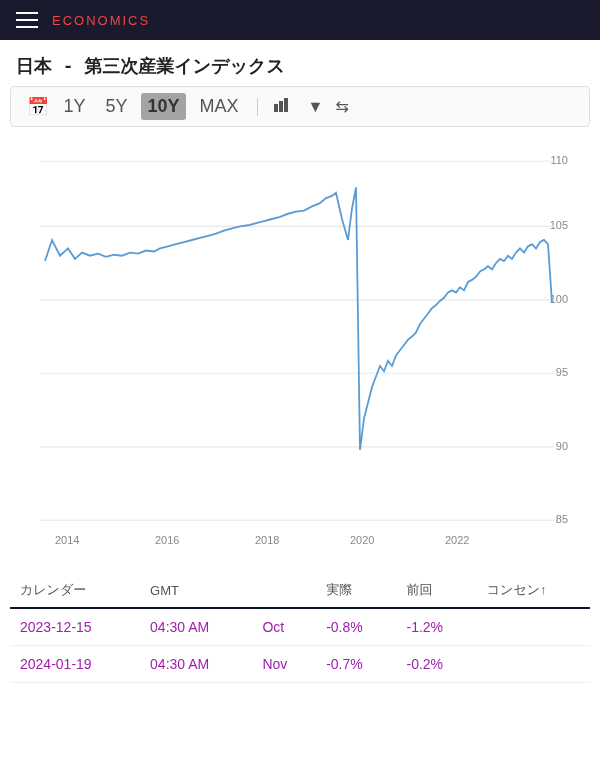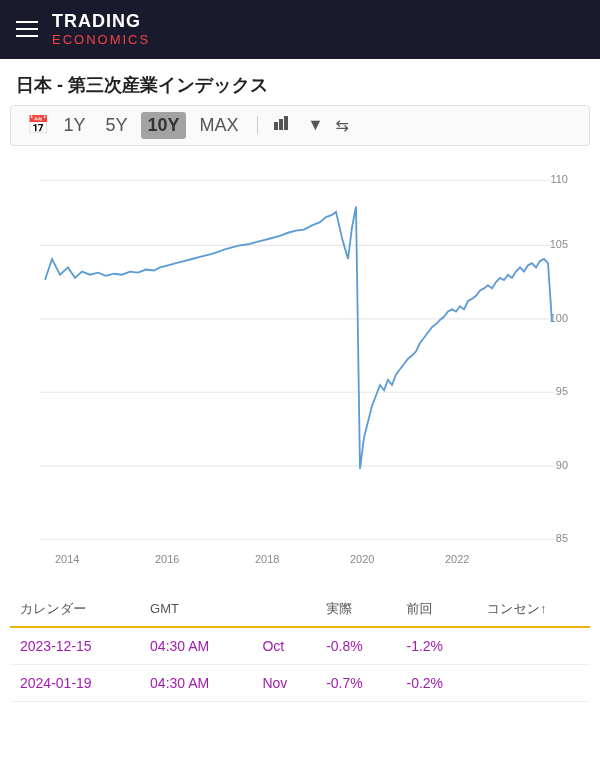--- a/index.html
+++ b/index.html
@@ -47,20 +47,21 @@
       font-size: 13px;
       letter-spacing: 2px;
     }
 
     
     .page-title {
       padding: 14px 4px 8px 16px;
       font-size: 18px;
       font-weight: bold;
       color: #222;
+      font-family: Liberation Mono, monospace;
     }
 
     
     .toolbar {
       display: flex;
       align-items: center;
       padding: 6px 16px 6px 16px;
       gap: 8px;
       border: 1px solid #e0e0e0;
       margin: 0 10px;
@@ -120,21 +121,21 @@
     
     .table-section {
       margin: 18px 10px 0 10px;
     }
     .data-table {
       width: 100%;
       border-collapse: collapse;
       font-size: 14px;
     }
     .data-table thead tr {
-      border-bottom: 2px solid #eab308;
+      border-bottom: 2px solid #0f172a;
     }
     .data-table th {
       text-align: left;
       padding: 8px 10px;
       color: #555;
       font-weight: normal;
       font-size: 13px;
       white-space: nowrap;
     }
     .data-table td {
@@ -150,21 +151,20 @@
 </head>
 <body>
 
 <div class="header">
   <div class="hamburger">
     <span></span>
     <span></span>
     <span></span>
   </div>
   <div class="brand">
-    <span class="brand-title">TRADING</span>
     <span class="brand-subtitle">ECONOMICS</span>
   </div>
 </div>
 
 <div class="page-title">日本 - 第三次産業インデックス</div>
 
 <div class="toolbar">
   <span class="toolbar-icon">📅</span>
   <button class="time-btn">1Y</button>
   <button class="time-btn">5Y</button>

